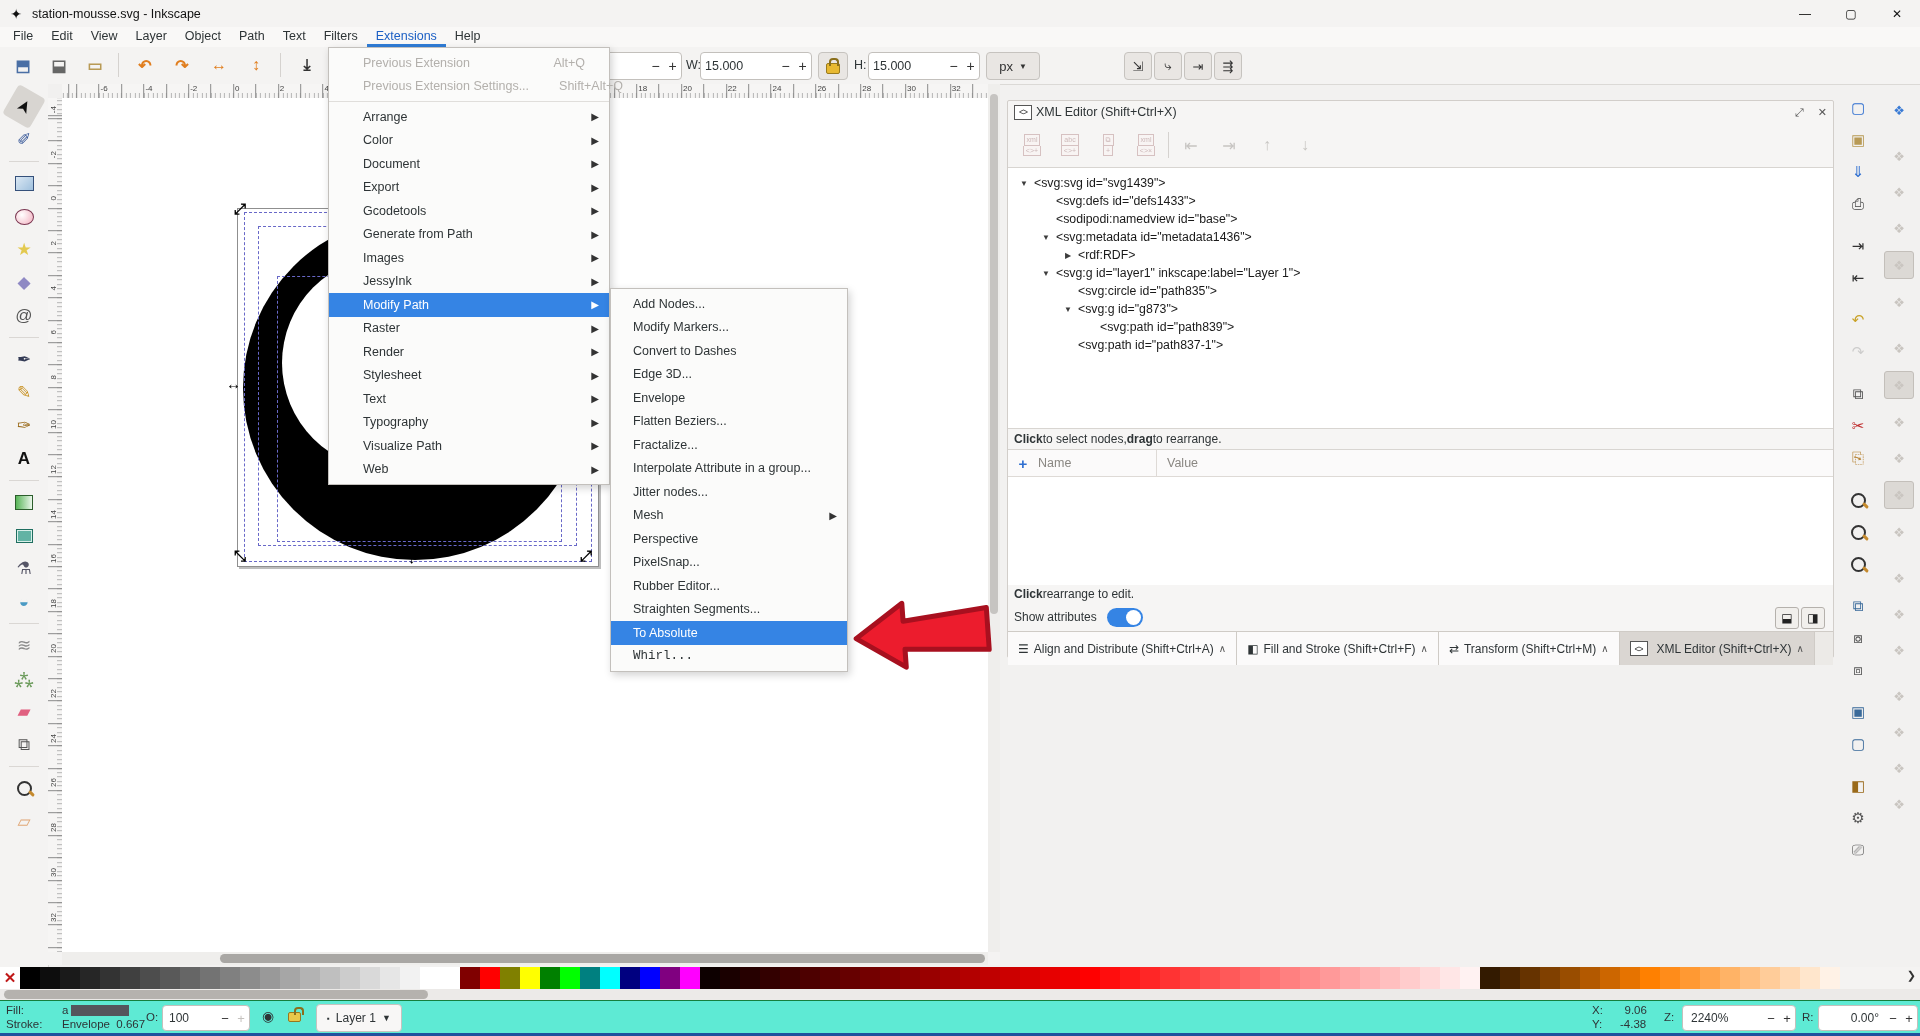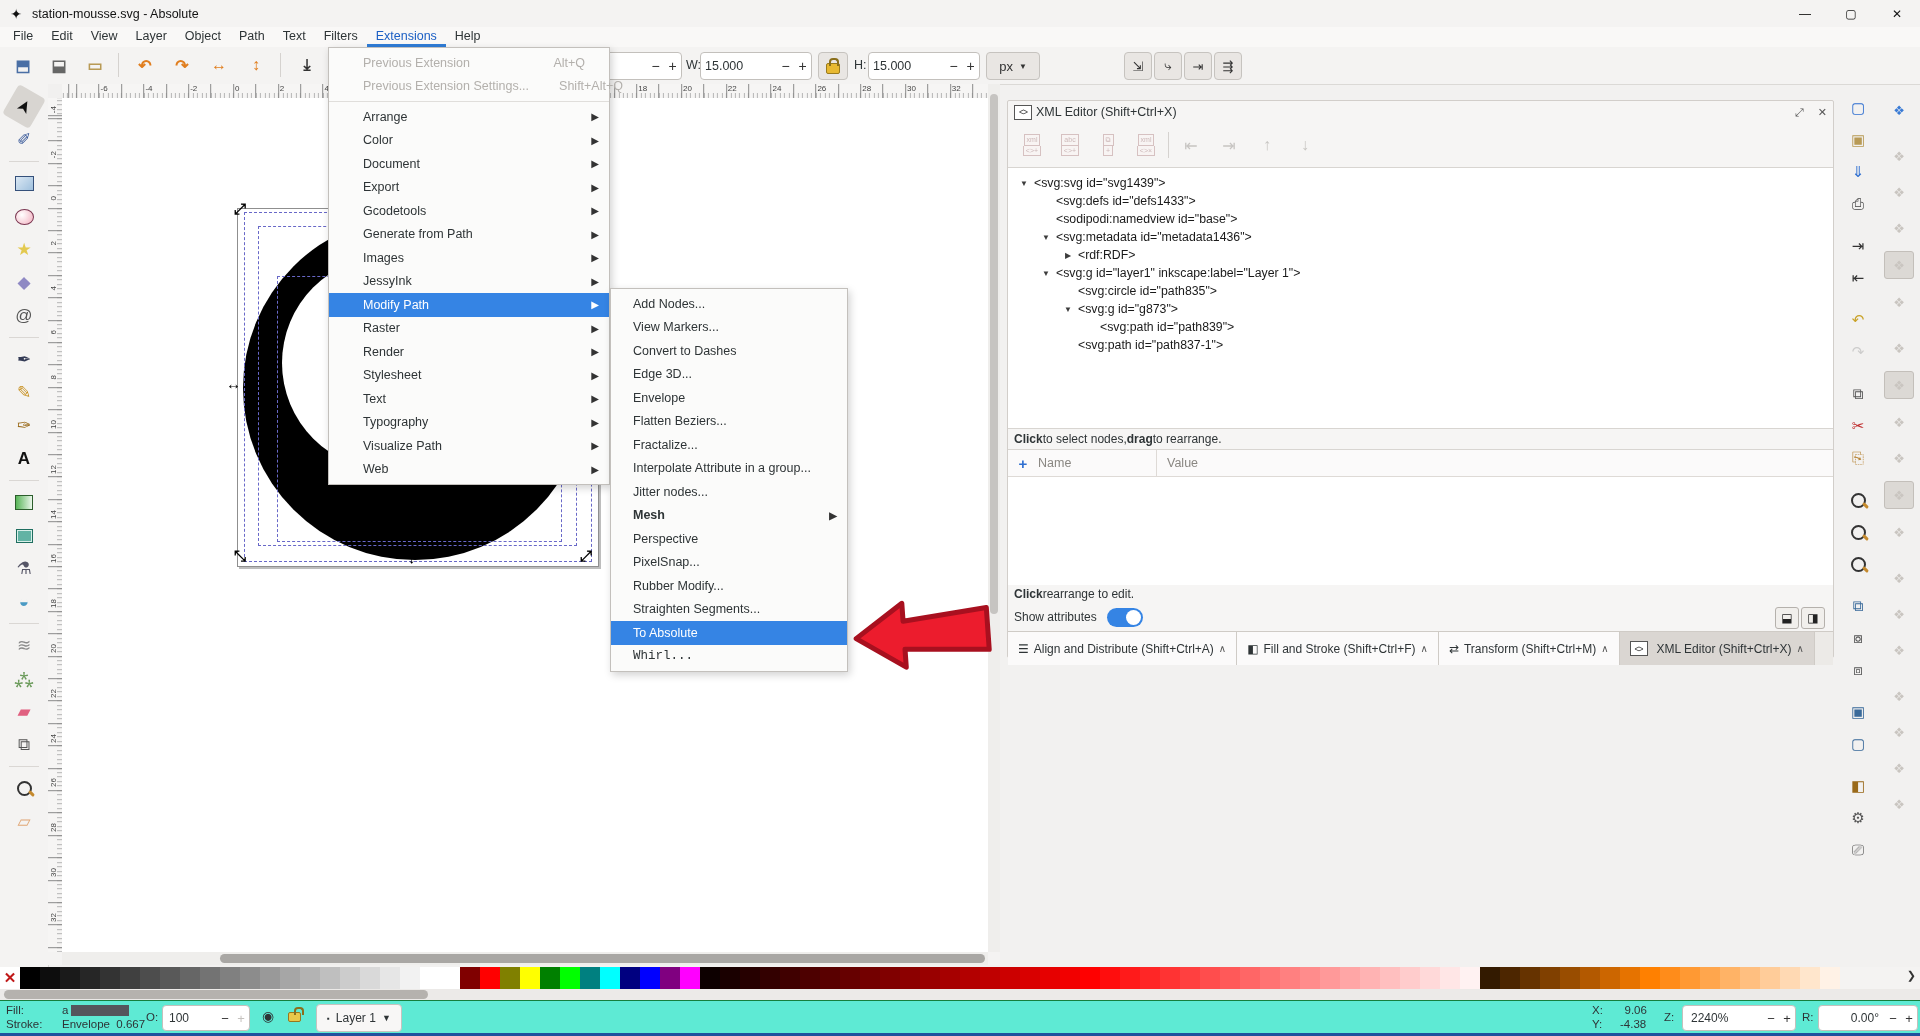--- a/index.html
+++ b/index.html
@@ -123,21 +123,21 @@
   .olock{display:inline-block;width:11px;height:8px;background:#e8c84a;border:1px solid #96781e;border-radius:2px;position:relative;vertical-align:middle}
   .olock::before{content:"";position:absolute;left:5px;top:-6px;width:6px;height:6px;border:2px solid #8a6f1c;border-bottom:none;border-radius:4px 4px 0 0}
   #bottomline{position:absolute;left:0;top:1033px;width:1920px;height:3px;background:#20509e}
   .num{display:inline-block;text-align:right}
 </style>
 </head>
 <body>
 
 <div id="titlebar">
   <span id="app-logo">✦</span>
-  <span id="title-text">station-mousse.svg - Absolute</span>
+  <span id="title-text">station-mousse.svg - Inkscape</span>
   <div id="winbtns">
     <div class="winbtn">—</div>
     <div class="winbtn">▢</div>
     <div class="winbtn" id="win-close">✕</div>
   </div>
 </div>
 
 <div id="menubar">
     <div class="menu-item">File</div>
     <div class="menu-item">Edit</div>
@@ -377,21 +377,21 @@
     <div class="mi">
       <span class="lbl">Web</span>
       <span class="arr">▶</span>
     </div>
   </div>
 <div class="menu" id="sub-menu" style="left:610px;top:288px;width:236px;padding:3px 0">
     <div class="mi" style="padding-left: 22px;">
       <span class="lbl">Add Nodes...</span>
     </div>
     <div class="mi" style="padding-left: 22px;">
-      <span class="lbl">View Markers...</span>
+      <span class="lbl">Modify Markers...</span>
     </div>
     <div class="mi" style="padding-left: 22px;">
       <span class="lbl">Convert to Dashes</span>
     </div>
     <div class="mi" style="padding-left: 22px;">
       <span class="lbl">Edge 3D...</span>
     </div>
     <div class="mi" style="padding-left: 22px;">
       <span class="lbl">Envelope</span>
     </div>
@@ -400,32 +400,32 @@
     </div>
     <div class="mi" style="padding-left: 22px;">
       <span class="lbl">Fractalize...</span>
     </div>
     <div class="mi" style="padding-left: 22px;">
       <span class="lbl">Interpolate Attribute in a group...</span>
     </div>
     <div class="mi" style="padding-left: 22px;">
       <span class="lbl">Jitter nodes...</span>
     </div>
-    <div class="mi" style="padding-left: 22px; font-weight: bold;">
+    <div class="mi" style="padding-left: 22px;">
       <span class="lbl">Mesh</span>
       <span class="arr">▶</span>
     </div>
     <div class="mi" style="padding-left: 22px;">
       <span class="lbl">Perspective</span>
     </div>
     <div class="mi" style="padding-left: 22px;">
       <span class="lbl">PixelSnap...</span>
     </div>
     <div class="mi" style="padding-left: 22px;">
-      <span class="lbl">Rubber Modify...</span>
+      <span class="lbl">Rubber Editor...</span>
     </div>
     <div class="mi" style="padding-left: 22px;">
       <span class="lbl">Straighten Segments...</span>
     </div>
     <div class="mi hl" style="padding-left: 22px; justify-content: center;">
       <span class="lbl">To Absolute</span>
     </div>
     <div class="mi" style="padding-left: 22px; font-family: Liberation Mono, monospace;">
       <span class="lbl">Whirl...</span>
     </div>

